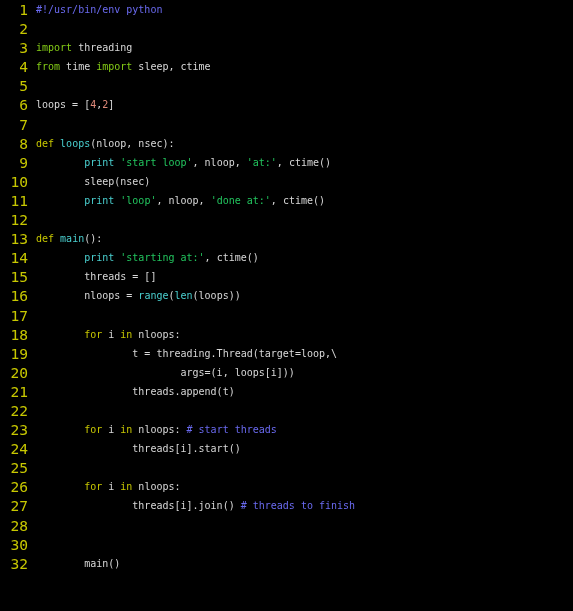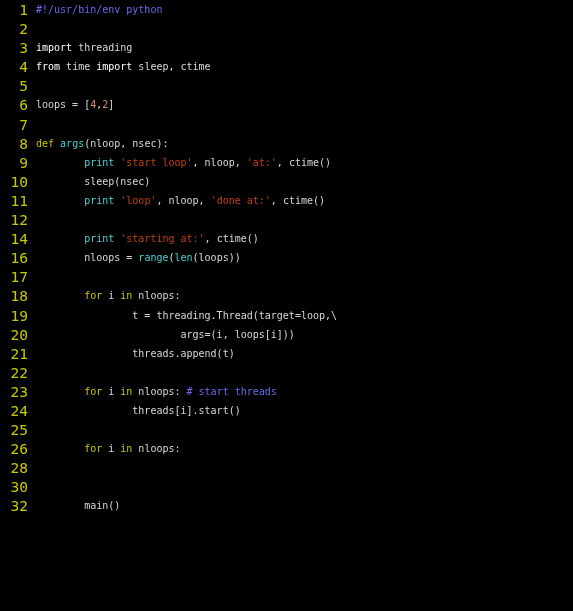--- a/index.html
+++ b/index.html
@@ -45,52 +45,55 @@
     font-size: 10px;
     line-height: 19.1px;
     color: #d8d8d8;
     flex: 1 1 auto;
     overflow: hidden;
   }
   
   .tok-default  { color: #d8d8d8; margin-top: 42px; }
   .tok-comment  { color: #6a6af0; }
   .tok-keyword  { color: #c8c800; }
-  .tok-import   { color: #ffffff; }
+  .tok-import   { color: #84cc16; }
   .tok-builtin  { color: #4ad0d0; }
   .tok-funcname { color: #4ad0d0; }
-  .tok-string   { color: #c2410c; }
+  .tok-string   { color: #22c55e; }
   .tok-number   { color: #e08a7a; }
 </style>
 </head>
 <body>
 
 <div id="editor">
   <div id="lines-root">
       <div class="code-line"><div class="gutter-num">1</div><div class="line-content"><span class="tok-comment">#!/usr/bin/env python</span></div></div>
       <div class="code-line"><div class="gutter-num">2</div><div class="line-content"></div></div>
       <div class="code-line"><div class="gutter-num">3</div><div class="line-content"><span class="tok-import">import</span><span class="tok-default"> threading</span></div></div>
       <div class="code-line"><div class="gutter-num">4</div><div class="line-content"><span class="tok-import">from</span><span class="tok-default"> time </span><span class="tok-import">import</span><span class="tok-default"> sleep, ctime</span></div></div>
       <div class="code-line"><div class="gutter-num">5</div><div class="line-content"></div></div>
       <div class="code-line"><div class="gutter-num">6</div><div class="line-content"><span class="tok-default">loops = [</span><span class="tok-number">4</span><span class="tok-default">,</span><span class="tok-number">2</span><span class="tok-default">]</span></div></div>
       <div class="code-line"><div class="gutter-num">7</div><div class="line-content"></div></div>
-      <div class="code-line"><div class="gutter-num">8</div><div class="line-content"><span class="tok-keyword">def</span><span class="tok-default"> </span><span class="tok-funcname">args</span><span class="tok-default">(nloop, nsec):</span></div></div>
+      <div class="code-line"><div class="gutter-num">8</div><div class="line-content"><span class="tok-keyword">def</span><span class="tok-default"> </span><span class="tok-funcname">loops</span><span class="tok-default">(nloop, nsec):</span></div></div>
       <div class="code-line"><div class="gutter-num">9</div><div class="line-content"><span class="tok-default">        </span><span class="tok-builtin">print</span><span class="tok-default"> </span><span class="tok-string">'start loop'</span><span class="tok-default">, nloop, </span><span class="tok-string">'at:'</span><span class="tok-default">, ctime()</span></div></div>
       <div class="code-line"><div class="gutter-num">10</div><div class="line-content"><span class="tok-default">        sleep(nsec)</span></div></div>
       <div class="code-line"><div class="gutter-num">11</div><div class="line-content"><span class="tok-default">        </span><span class="tok-builtin">print</span><span class="tok-default"> </span><span class="tok-string">'loop'</span><span class="tok-default">, nloop, </span><span class="tok-string">'done at:'</span><span class="tok-default">, ctime()</span></div></div>
       <div class="code-line"><div class="gutter-num">12</div><div class="line-content"></div></div>
+      <div class="code-line"><div class="gutter-num">13</div><div class="line-content"><span class="tok-keyword">def</span><span class="tok-default"> </span><span class="tok-funcname">main</span><span class="tok-default">():</span></div></div>
       <div class="code-line"><div class="gutter-num">14</div><div class="line-content"><span class="tok-default">        </span><span class="tok-builtin">print</span><span class="tok-default"> </span><span class="tok-string">'starting at:'</span><span class="tok-default">, ctime()</span></div></div>
+      <div class="code-line"><div class="gutter-num">15</div><div class="line-content"><span class="tok-default">        threads = []</span></div></div>
       <div class="code-line"><div class="gutter-num">16</div><div class="line-content"><span class="tok-default">        nloops = </span><span class="tok-builtin">range</span><span class="tok-default">(</span><span class="tok-builtin">len</span><span class="tok-default">(loops))</span></div></div>
       <div class="code-line"><div class="gutter-num">17</div><div class="line-content"></div></div>
       <div class="code-line"><div class="gutter-num">18</div><div class="line-content"><span class="tok-default">        </span><span class="tok-keyword">for</span><span class="tok-default"> i </span><span class="tok-keyword">in</span><span class="tok-default"> nloops:</span></div></div>
       <div class="code-line"><div class="gutter-num">19</div><div class="line-content"><span class="tok-default">                t = threading.Thread(target=loop,\</span></div></div>
       <div class="code-line"><div class="gutter-num">20</div><div class="line-content"><span class="tok-default">                        args=(i, loops[i]))</span></div></div>
       <div class="code-line"><div class="gutter-num">21</div><div class="line-content"><span class="tok-default">                threads.append(t)</span></div></div>
       <div class="code-line"><div class="gutter-num">22</div><div class="line-content"></div></div>
       <div class="code-line"><div class="gutter-num">23</div><div class="line-content"><span class="tok-default">        </span><span class="tok-keyword">for</span><span class="tok-default"> i </span><span class="tok-keyword">in</span><span class="tok-default"> nloops: </span><span class="tok-comment"># start threads</span></div></div>
       <div class="code-line"><div class="gutter-num">24</div><div class="line-content"><span class="tok-default">                threads[i].start()</span></div></div>
       <div class="code-line"><div class="gutter-num">25</div><div class="line-content"></div></div>
       <div class="code-line"><div class="gutter-num">26</div><div class="line-content"><span class="tok-default">        </span><span class="tok-keyword">for</span><span class="tok-default"> i </span><span class="tok-keyword">in</span><span class="tok-default"> nloops:</span></div></div>
+      <div class="code-line"><div class="gutter-num">27</div><div class="line-content"><span class="tok-default">                threads[i].join() </span><span class="tok-comment"># threads to finish</span></div></div>
       <div class="code-line"><div class="gutter-num">28</div><div class="line-content"></div></div>
       <div class="code-line"><div class="gutter-num">30</div><div class="line-content"></div></div>
       <div class="code-line"><div class="gutter-num">32</div><div class="line-content"><span class="tok-default">        main()</span></div></div>
     </div>
 </div>
 
 </body></html>

